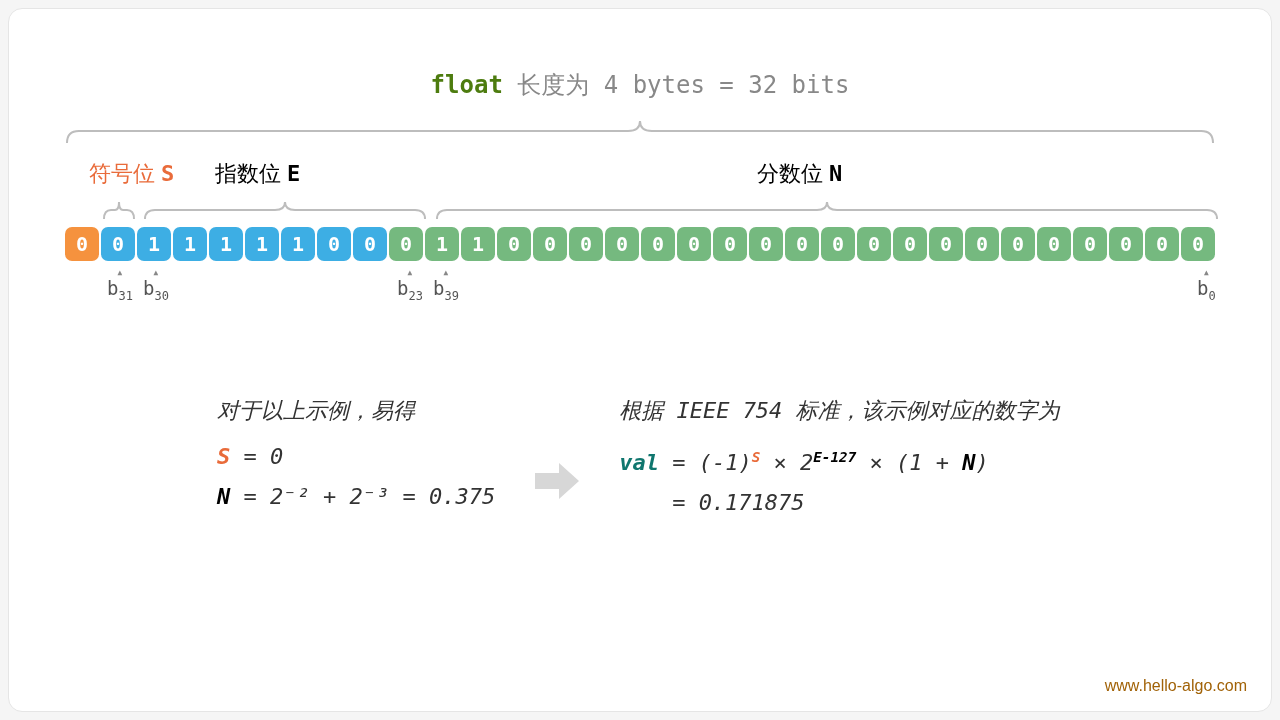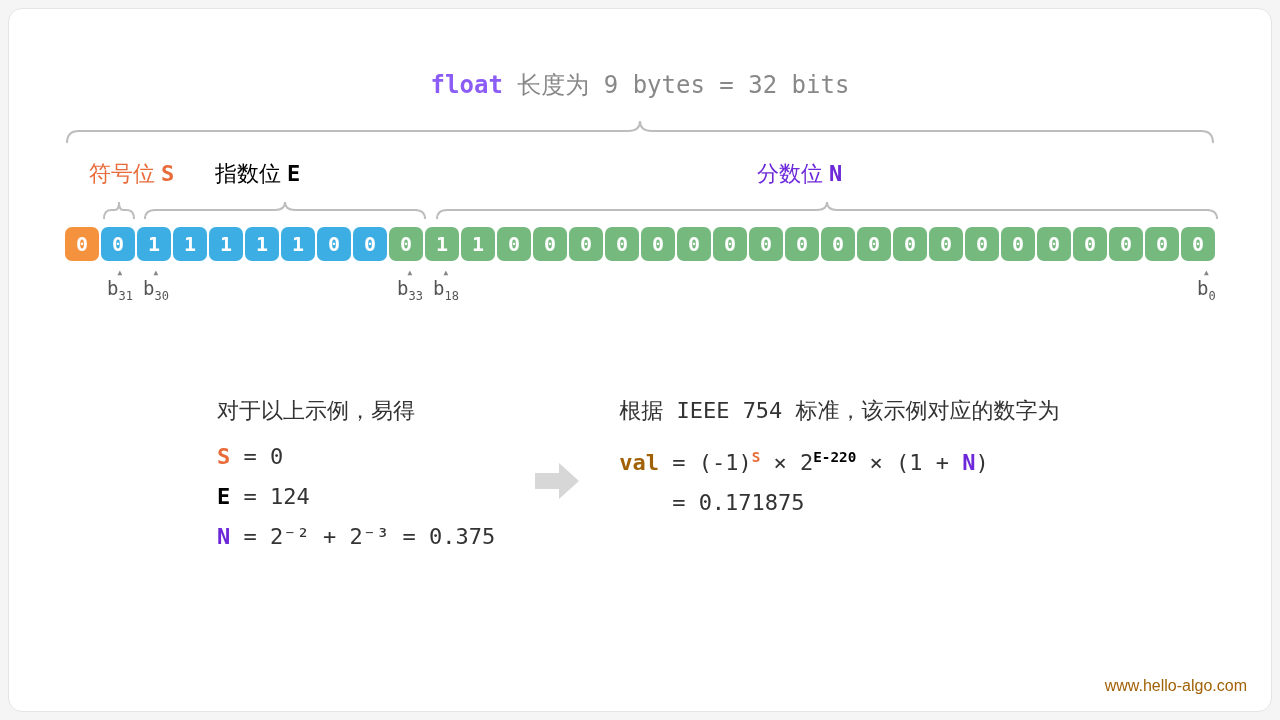--- a/index.html
+++ b/index.html
@@ -20,40 +20,40 @@
     border-radius: 14px;
     position: relative;
     padding: 60px 48px 40px 48px;
   }
   .title-line {
     text-align: center;
     font-size: 24px;
     color: #888888;
     margin-bottom: 18px;
   }
-  .title-line .kw { font-weight: 700; color: #8b5cf6; margin-top: 36px; }
+  .title-line .kw { font-weight: 700; color: #4d7c0f; margin-top: 36px; }
 
   .top-brace {
     height: 26px;
     position: relative;
     margin: 0 6px 14px 6px;
   }
   .top-brace svg { width: 100%; height: 26px; }
 
   .section-labels {
     position: relative;
     height: 30px;
     margin-bottom: 10px;
   }
   .lbl { position: absolute; top: 0; font-size: 22px; font-weight: 700; }
   .lbl small { font-size: 22px; font-weight: 400; margin-right: 6px; }
   .orange { color: #e96b3a; }
   .blue   { color: #000000; }
-  .green  { color: #6d28d9; }
-  .darkblue { color: #a16207; }
+  .green  { color: #000000; }
+  .darkblue { color: #0f766e; }
 
   .braces-row {
     position: relative;
     height: 22px;
     margin-bottom: 6px;
   }
   .braces-row svg { position: absolute; top: 0; }
 
   .bit-row {
     display: flex;
@@ -91,20 +91,21 @@
   .sub-row .ptr .arrow { font-size: 12px; line-height: 10px; color: #888; }
   .sub-row .ptr .lbltxt { font-size: 19px; }
   .sub-row .ptr .lbltxt sub { font-size: 12px; }
 
   .lower {
     display: flex;
     margin-top: 80px;
     align-items: flex-start;
     gap: 38px;
     padding-left: 160px;
+    font-style: italic;
   }
   .col { font-size: 22px; color: #333333; line-height: 40px; }
   .col .hdr { color: #333; margin-bottom: 6px; }
   .mono { font-family: inherit; }
   sup { font-size: 0.65em; }
 
   .arrow-sep {
     margin-top: 70px;
     color: #d0d0d0;
   }
@@ -117,21 +118,21 @@
     color: #a16207;
     font-family: "Helvetica Neue", Arial, sans-serif;
   }
 </style>
 </head>
 <body>
 
 <div class="card">
 
   <div class="title-line">
-    <span class="kw">float</span><span> 长度为 9 bytes = 32 bits</span>
+    <span class="kw">float</span><span> 长度为 4 bytes = 32 bits</span>
   </div>
 
   <div class="top-brace">
     <svg viewBox="0 0 1160 26" preserveAspectRatio="none">
       <path d="M4,24 Q4,12 16,12 L568,12 Q580,12 580,2 Q580,12 592,12 L1144,12 Q1156,12 1156,24" fill="none" stroke="#bdbdbd" stroke-width="2"></path>
     </svg>
   </div>
 
   <div class="section-labels">
     <div class="lbl orange" style="left:32px">
@@ -196,49 +197,48 @@
     <div class="ptr" style="left:50px">
         <span class="arrow">▴</span>
         <span class="lbltxt">b<sub>31</sub></span>
       </div>
     <div class="ptr" style="left:86px">
         <span class="arrow">▴</span>
         <span class="lbltxt">b<sub>30</sub></span>
       </div>
     <div class="ptr" style="left:340px">
         <span class="arrow">▴</span>
-        <span class="lbltxt">b<sub>33</sub></span>
+        <span class="lbltxt">b<sub>23</sub></span>
       </div>
     <div class="ptr" style="left:376px">
         <span class="arrow">▴</span>
-        <span class="lbltxt">b<sub>18</sub></span>
+        <span class="lbltxt">b<sub>39</sub></span>
       </div>
     <div class="ptr" style="left:1140px">
         <span class="arrow">▴</span>
         <span class="lbltxt">b<sub>0</sub></span>
       </div>
   </div>
 
   <div class="lower">
     <div class="col">
       <div class="hdr">对于以上示例，易得</div>
       <div class="mono"><b class="orange">S</b><span> = 0</span></div>
-      <div class="mono"><b class="blue">E</b><span> = 124</span></div>
       <div class="mono"><b class="green">N</b><span> = 2⁻² + 2⁻³ = 0.375</span></div>
     </div>
 
     <div class="arrow-sep">
       <svg width="48" height="40" viewBox="0 0 48 40">
           <path d="M2 12 L26 12 L26 2 L46 20 L26 38 L26 28 L2 28 Z" fill="#d7d7d7"></path>
         </svg>
     </div>
 
     <div class="col">
       <div class="hdr">根据 IEEE 754 标准，该示例对应的数字为</div>
       <div class="mono">
-        <b class="darkblue">val</b><span> = (-1)</span><sup><b class="orange">S</b></sup><span> × 2</span><sup><b class="blue">E-220</b></sup><span> × (1 + </span><b class="green">N</b><span>)</span>
+        <b class="darkblue">val</b><span> = (-1)</span><sup><b class="orange">S</b></sup><span> × 2</span><sup><b class="blue">E-127</b></sup><span> × (1 + </span><b class="green">N</b><span>)</span>
       </div>
       <div class="mono" style="white-space:pre">    = 0.171875</div>
     </div>
   </div>
 
   <div class="watermark">www.hello-algo.com</div>
 </div>
 
 </body></html>

